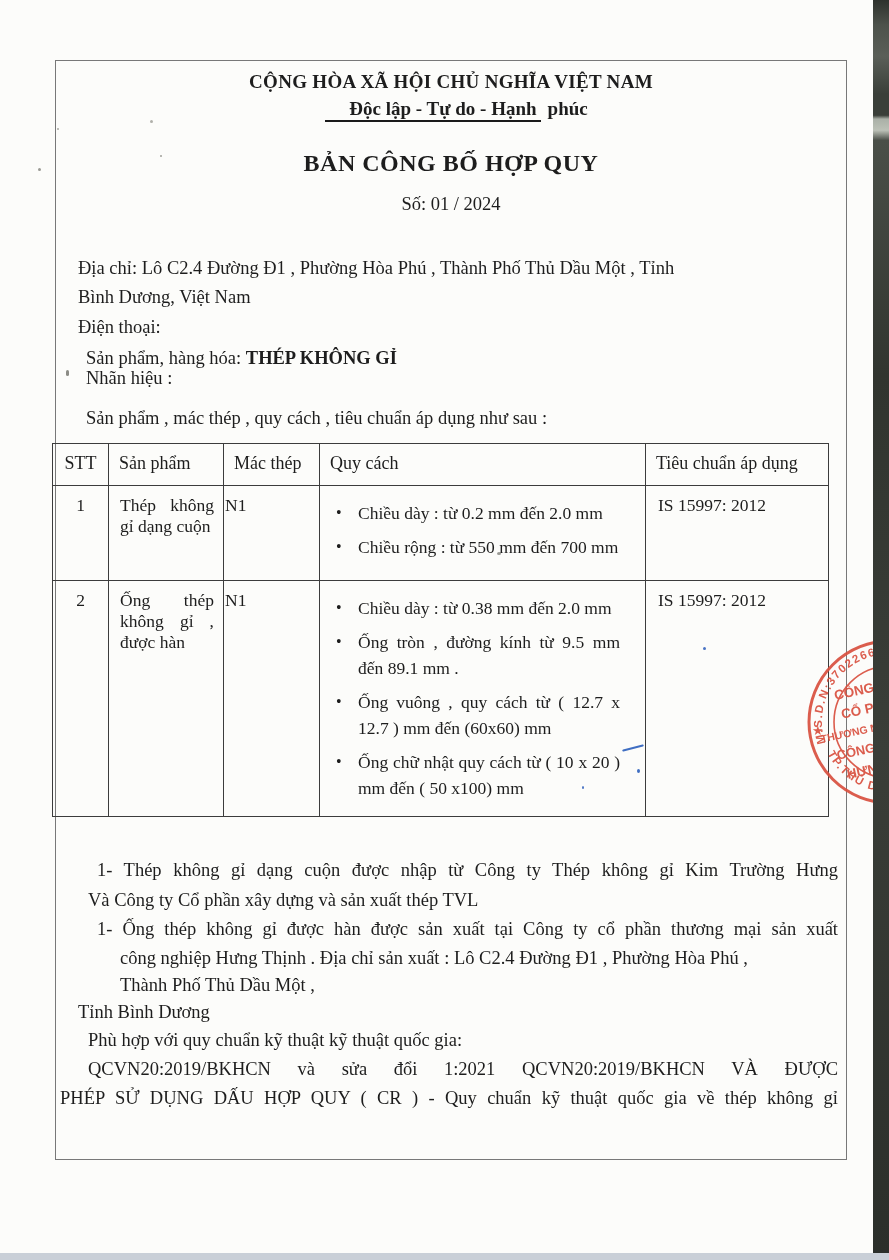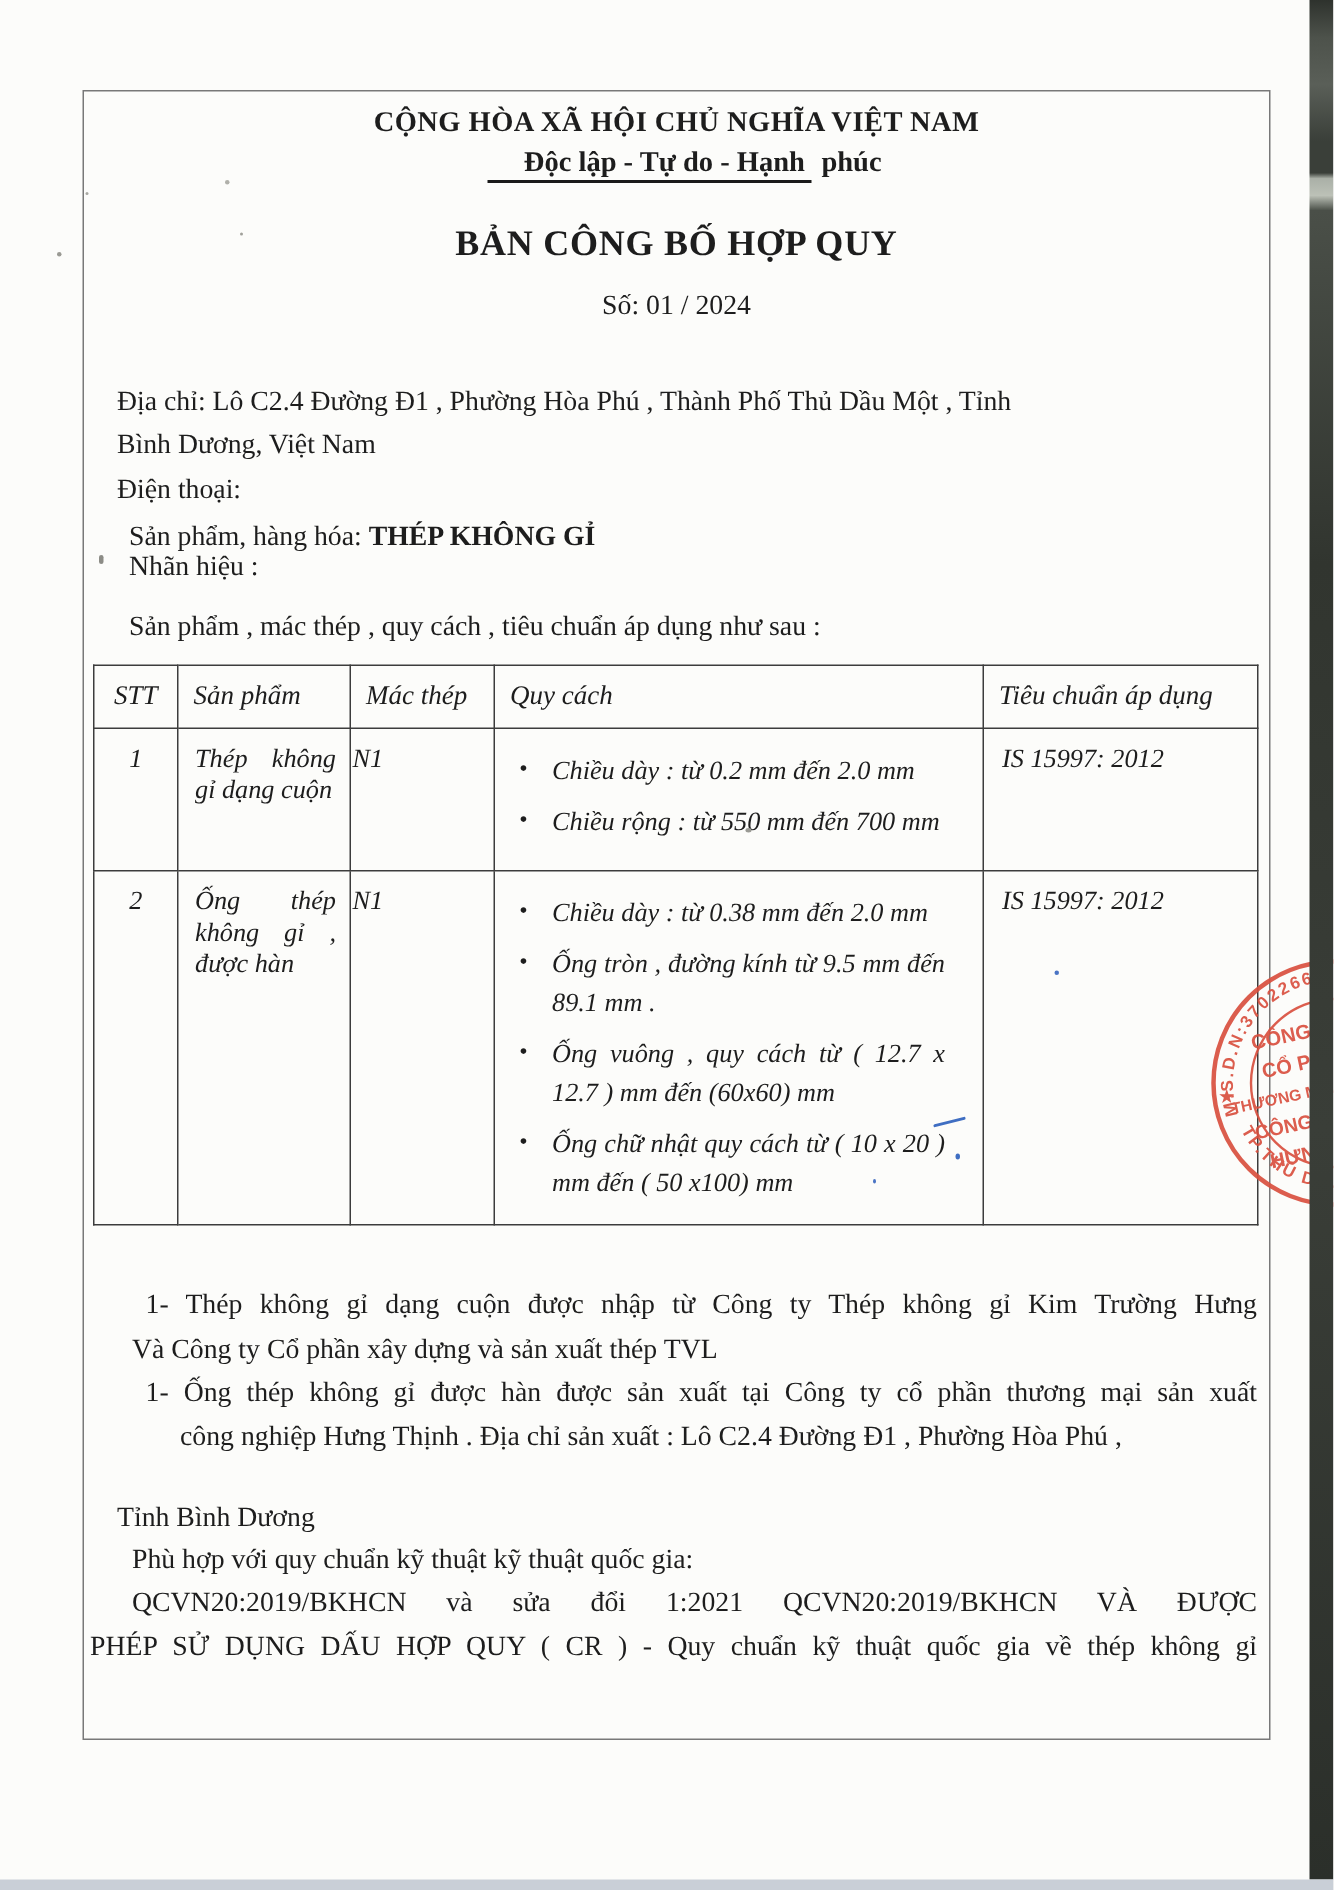--- a/index.html
+++ b/index.html
@@ -25,24 +25,23 @@
   .l-ten   { left:78px; top:229px; }
   .l-addr1 { left:78px; top:258px; }
   .l-addr2 { left:78px; top:287px; }
   .l-phone { left:78px; top:317px; }
   .l-prod  { left:86px; top:348px; }
   .l-prod b{ font-weight:bold;margin-top:44px; }
   .l-brand { left:86px; top:368px; }
   .l-intro { left:86px; top:408px; }
 
   table.conf {
-    position:absolute; left:62px; top:443px; width:776px;
+    position:absolute; left:52px; top:443px; width:776px;
     border-collapse:collapse; table-layout:fixed;
     font-size:17.5px;
-    font-style:italic;
   }
   table.conf col.c1{width:56px;} table.conf col.c2{width:115px;}
   table.conf col.c3{width:96px;} table.conf col.c4{width:326px;}
   table.conf col.c5{width:183px;}
   table.conf th, table.conf td { border:1.5px solid #3c3c3c; vertical-align:top; font-weight:normal; }
   table.conf tr.hdr { height:42px; }
   table.conf tr.hdr th { vertical-align:middle; text-align:left; padding:2px 4px 4px 10px; font-size:18px; }
   table.conf tr.hdr th.ctr { text-align:center; padding-left:4px; }
   tr.r1 { height:95px; } tr.r2 { height:236px; }
   td.stt { text-align:center; padding-top:9px; }
@@ -151,20 +150,21 @@
       </td>
       <td class="std">IS 15997: 2012</td>
     </tr>
   </tbody>
     </table>
 
   <div class="note n1 jl">1- Thép không gỉ dạng cuộn được nhập từ Công ty Thép không gỉ Kim Trường Hưng</div>
   <div class="note n2">Và Công ty Cổ phần xây dựng và sản xuất thép TVL</div>
   <div class="note n3 jl">1- Ống thép không gỉ được hàn được sản xuất tại Công ty cổ phần thương mại sản xuất</div>
   <div class="note n4">công nghiệp Hưng Thịnh . Địa chỉ sản xuất : Lô C2.4 Đường Đ1 , Phường Hòa Phú ,</div>
+  <div class="note n5">Thành Phố Thủ Dầu Một ,</div>
   <div class="note n6">Tỉnh Bình Dương</div>
   <div class="note n7">Phù hợp với quy chuẩn kỹ thuật kỹ thuật quốc gia:</div>
   <div class="note n8 jl">QCVN20:2019/BKHCN và sửa đổi 1:2021 QCVN20:2019/BKHCN VÀ ĐƯỢC</div>
   <div class="note n9 jl">PHÉP SỬ DỤNG DẤU HỢP QUY ( CR ) - Quy chuẩn kỹ thuật quốc gia về thép không gỉ</div>
 
   <svg class="stamp" width="170" height="170" viewBox="0 0 170 170" font-family="Liberation Sans, sans-serif">
     <circle cx="85" cy="85" r="81" fill="none" stroke-width="3" stroke="#d9503f"></circle>
     <circle cx="85" cy="85" r="56" fill="none" stroke-width="1.6" stroke="#d9503f"></circle>
     <defs>
       <path id="arcTop" d="M 21,108 A 68,68 0 0 1 149,62" fill="none"></path>

